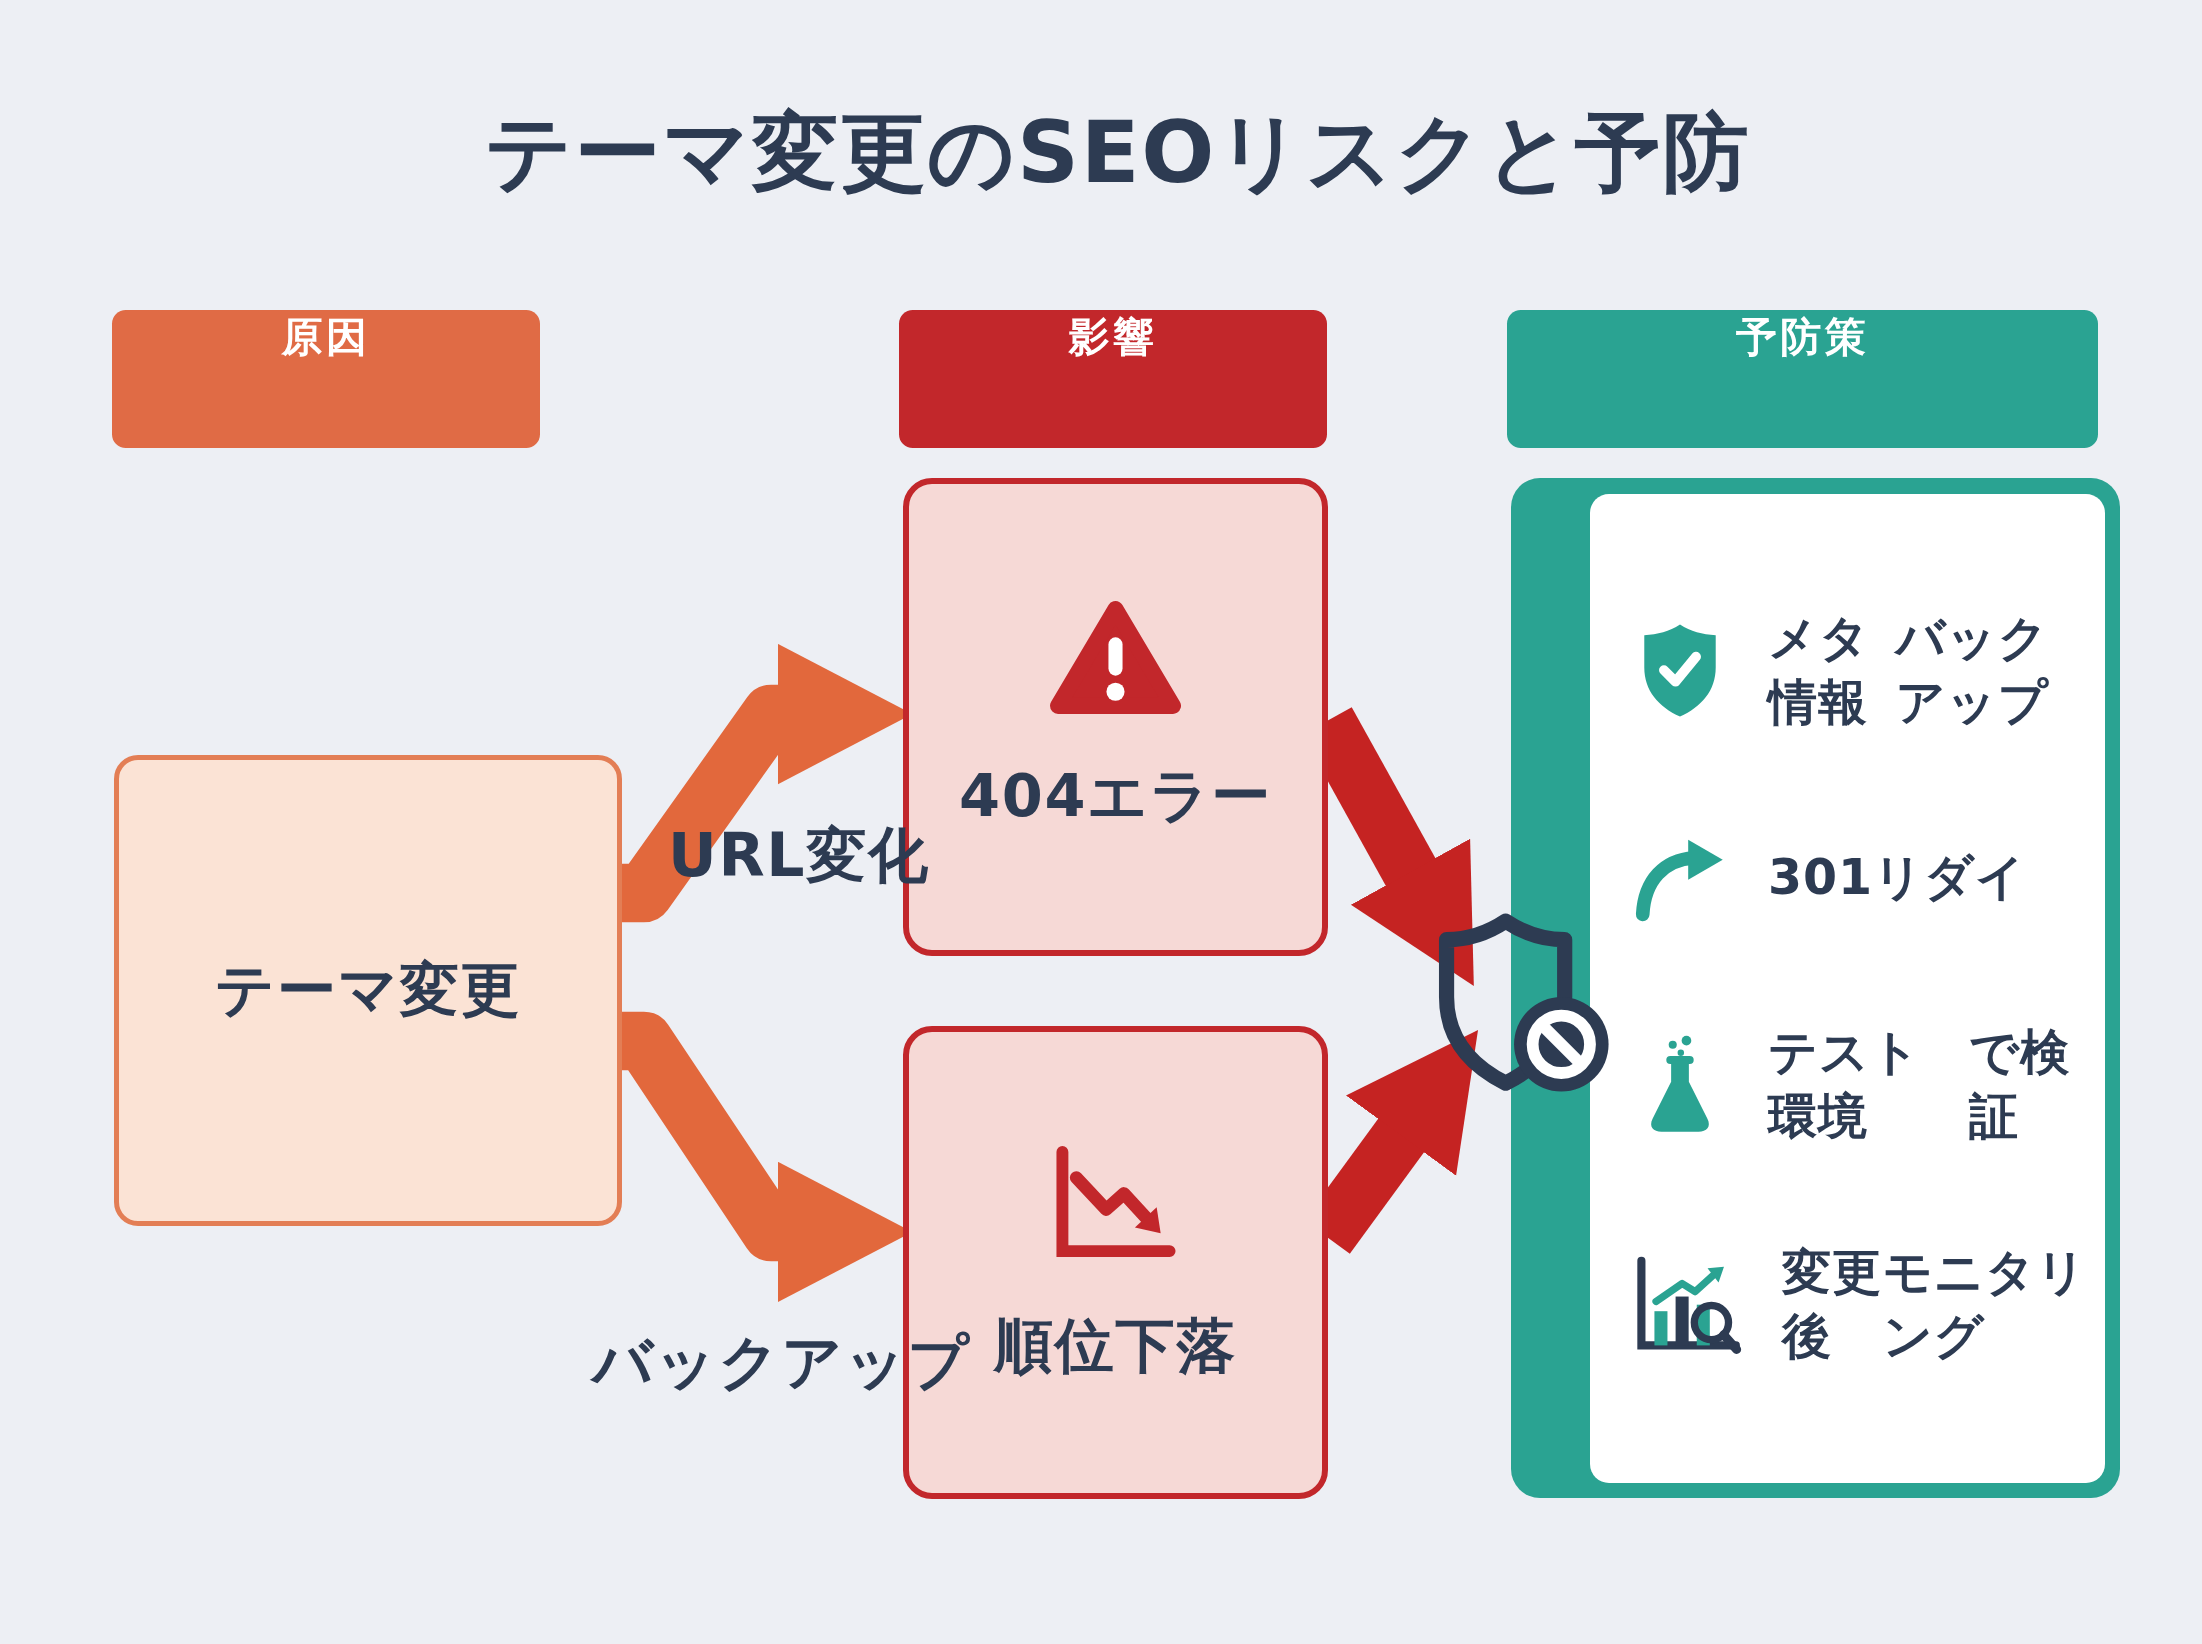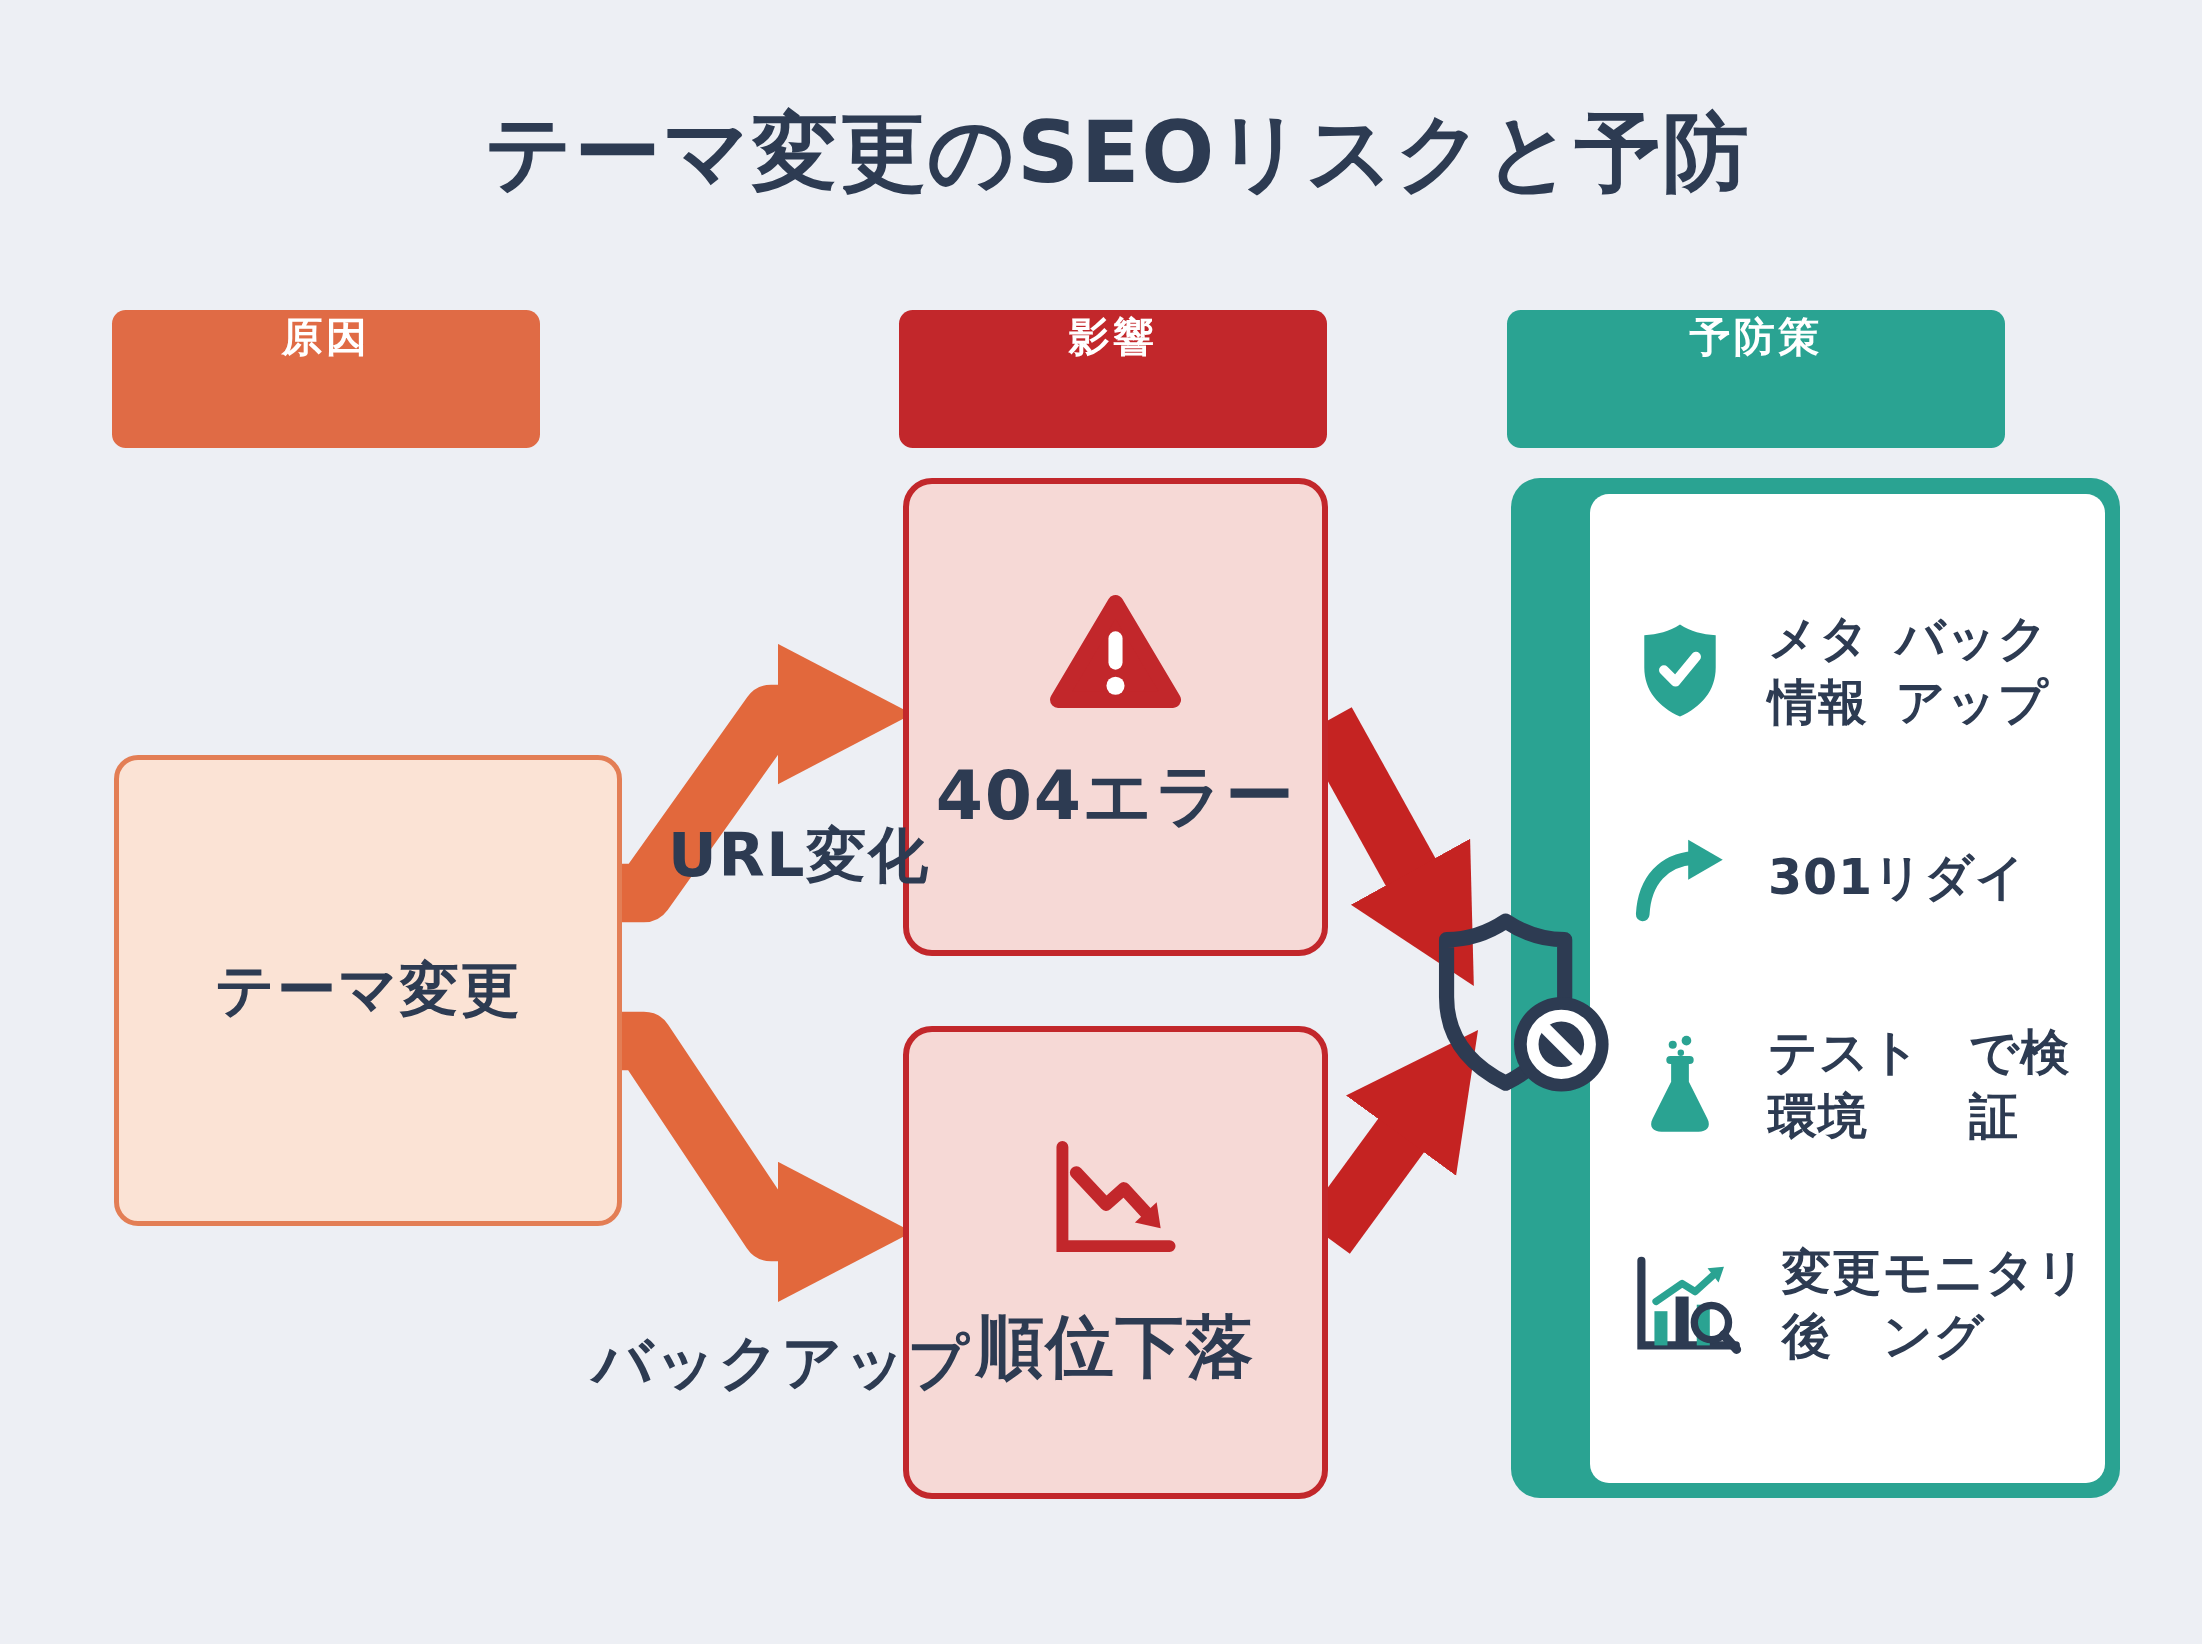--- a/index.html
+++ b/index.html
@@ -28,35 +28,35 @@
     color:var(--navy);
   }
 
   .col-header{
     position:absolute;top:310px;height:138px;border-radius:13.8px;
     display:flex;justify-content:center;
     color:#fff;font-size:41px;font-weight:800;letter-spacing:3.4px;
   }
   .header-cause{left:112px;width:428px;background:var(--orange);}
   .header-impact{left:899px;width:428px;background:var(--red);}
-  .header-prevention{left:1507px;width:498px;background:var(--teal);}
+  .header-prevention{left:1507px;width:591px;background:var(--teal);}
 
   .cause-box{
     position:absolute;left:114px;top:755px;width:508px;height:471px;
     box-sizing:border-box;background:var(--orange-light);
     border:5.2px solid var(--orange-border);border-radius:24px;
     display:flex;align-items:center;justify-content:center;
     font-size:59px;font-weight:800;color:var(--navy);letter-spacing:1.7px;
   }
 
   .impact-box{
     position:absolute;left:903px;width:425px;box-sizing:border-box;
     background:var(--red-light);border:6.9px solid var(--red);border-radius:29px;
     display:flex;flex-direction:column;align-items:center;justify-content:center;gap:40px;
-    color:var(--navy);font-size:68px;font-weight:800;letter-spacing:1.7px;
+    color:var(--navy);font-size:59px;font-weight:800;letter-spacing:1.7px;
   }
   .impact-404{top:478px;height:478px;}
   .impact-rank{top:1026px;height:473px;}
   .impact-icon{width:131px;height:119px;}
   .impact-icon.wide{width:148px;height:129px;}
 
   .prevention-outer{
     position:absolute;left:1511px;top:478px;width:609px;height:1020px;
     background:var(--teal);border-radius:29px;
   }

